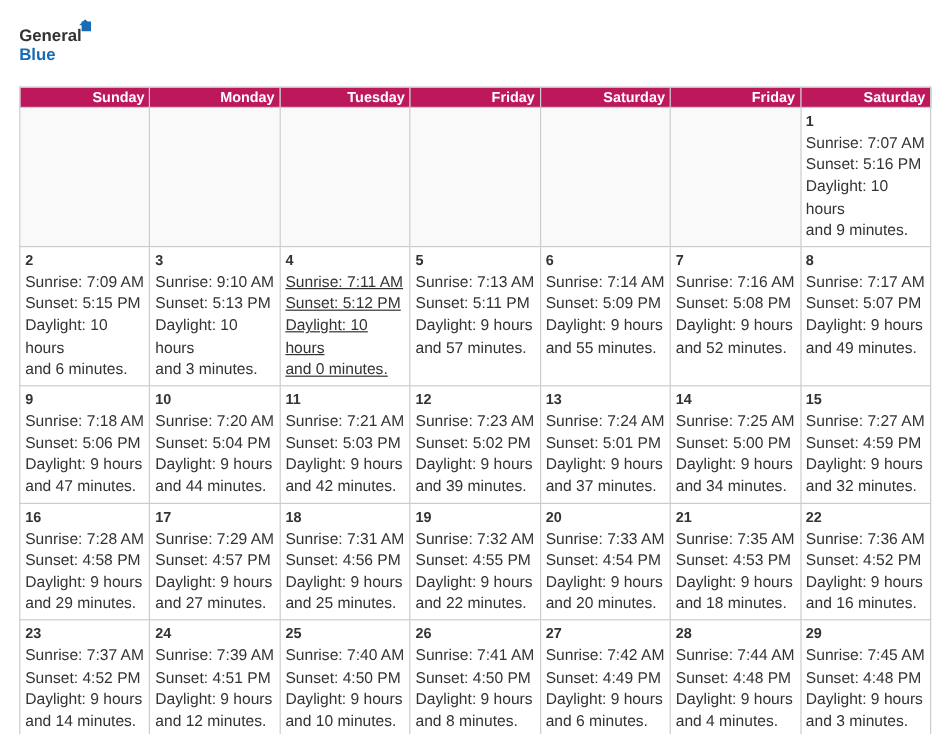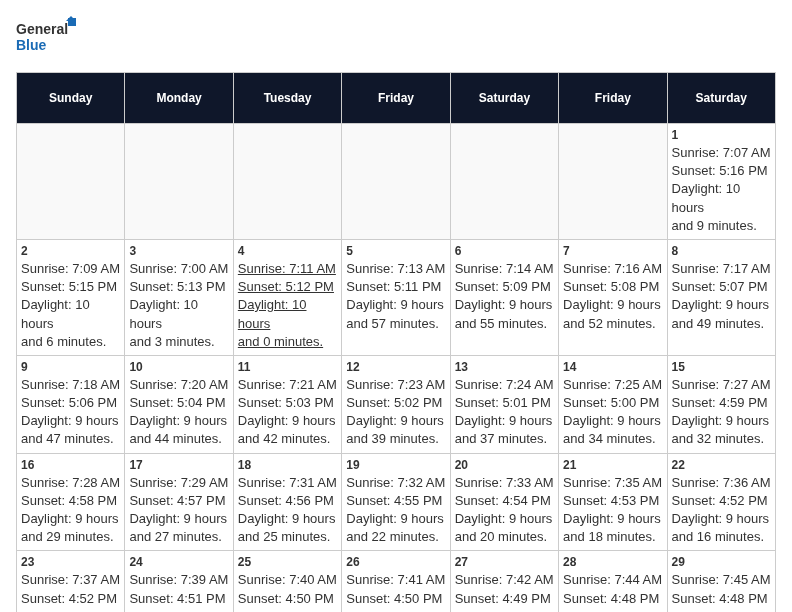--- a/index.html
+++ b/index.html
@@ -30,26 +30,26 @@
     .subtitle {
       font-size: 14px;
       color: #555;
     }
     table {
       width: 100%;
       border-collapse: collapse;
       table-layout: fixed;
     }
     thead tr th {
-      background-color: #0f172a;
+      background-color: #be185d;
       color: #fff;
       font-size: 12px;
       font-weight: bold;
-      padding: 18px 4px;
-      text-align: center;
+      padding: 1px 4px;
+      text-align: right;
       border: 1px solid #ccc;
     }
     tbody tr td {
       border: 1px solid #ccc;
       vertical-align: top;
       padding: 4px;
       font-size: 10px;
       color: #333;
       height: 80px;
     }
@@ -116,21 +116,21 @@
       <tr>
         <td>
           <span class="day-num">2</span>
           <div class="day-info" style="white-space: pre-line;">Sunrise: 7:09 AM
 Sunset: 5:15 PM
 Daylight: 10 hours
 and 6 minutes.</div>
         </td>
         <td>
           <span class="day-num">3</span>
-          <div class="day-info" style="white-space: pre-line;">Sunrise: 7:00 AM
+          <div class="day-info" style="white-space: pre-line;">Sunrise: 9:10 AM
 Sunset: 5:13 PM
 Daylight: 10 hours
 and 3 minutes.</div>
         </td>
         <td>
           <span class="day-num">4</span>
           <div class="day-info" style="white-space: pre-line; text-decoration: underline;">Sunrise: 7:11 AM
 Sunset: 5:12 PM
 Daylight: 10 hours
 and 0 minutes.</div>

